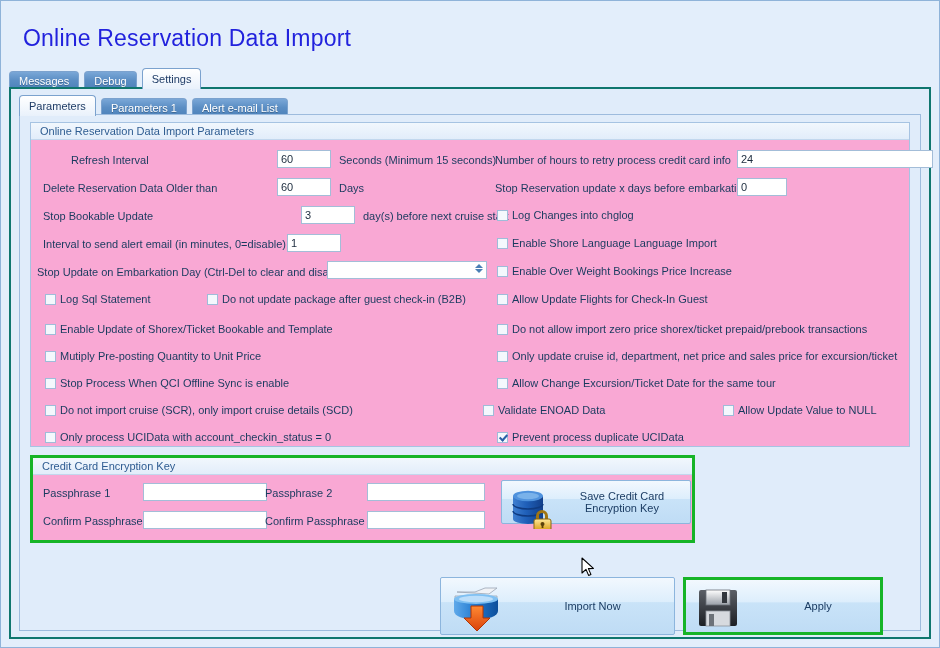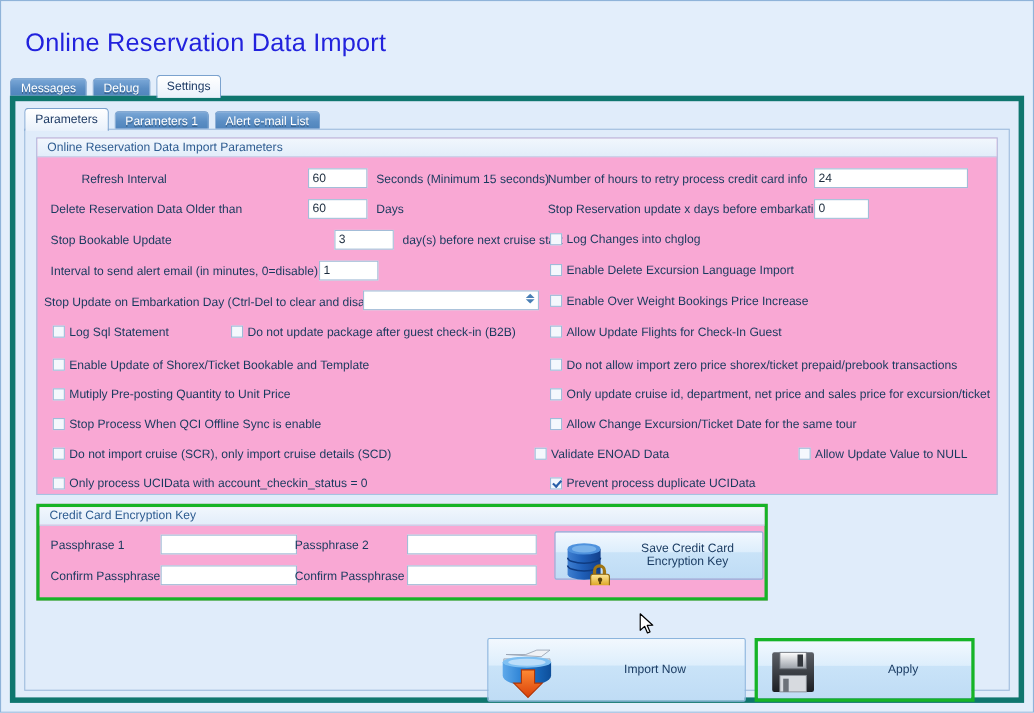--- a/index.html
+++ b/index.html
@@ -60,21 +60,21 @@
     color: #1f3c66;
     height: 21px;
     line-height: 20px;
     z-index: 3;
   }
   
   .panel-outer {
     position: absolute;
     left: 8px; top: 86px; right: 8px; bottom: 8px;
     background: #e0ecfa;
-    border: 5px solid #0f766e;
+    border: 2px solid #0f766e;
     box-sizing: border-box;
   }
   
   .tabstrip-inner {
     position: absolute;
     left: 8px; top: 6px; right: 8px;
     height: 19px;
   }
   .panel-inner {
     position: absolute;
@@ -262,30 +262,30 @@
 
         <div class="lbl" style="left:6px; top:142px;">Stop Update on Embarkation Day (Ctrl-Del to clear and disable)</div>
         <div class="spin" style="left:296px; top:138px; width:160px;">
           <div class="btns">
             <i class="up"></i>
             <i class="down"></i>
           </div>
         </div>
 
         <div class="lbl" style="left:464px; top:30px;">Number of hours to retry process credit card info</div>
-        <input class="inp" style="left: 706px; top: 27px; width: 140px;" value="24">
+        <input class="inp" style="left: 706px; top: 27px; width: 196px;" value="24">
 
         <div class="lbl" style="left:464px; top:58px;">Stop Reservation update x days before embarkation</div>
         <input class="inp" style="left: 706px; top: 55px; width: 50px;" value="0">
 
         <div class="cb" style="left:466px; top:86px;">
           <span class="box"></span><span>Log Changes into chglog</span>
         </div>
         <div class="cb" style="left:466px; top:114px;">
-          <span class="box"></span><span>Enable Delete Excursion Language Import</span>
+          <span class="box"></span><span>Enable Shore Language Language Import</span>
         </div>
         <div class="cb" style="left:466px; top:142px;">
           <span class="box"></span><span>Enable Over Weight Bookings Price Increase</span>
         </div>
 
         <div class="cb" style="left:14px; top:170px;">
           <span class="box"></span><span>Log Sql Statement</span>
         </div>
         <div class="cb" style="left:176px; top:170px;">
           <span class="box"></span><span>Do not update package after guest check-in (B2B)</span>

